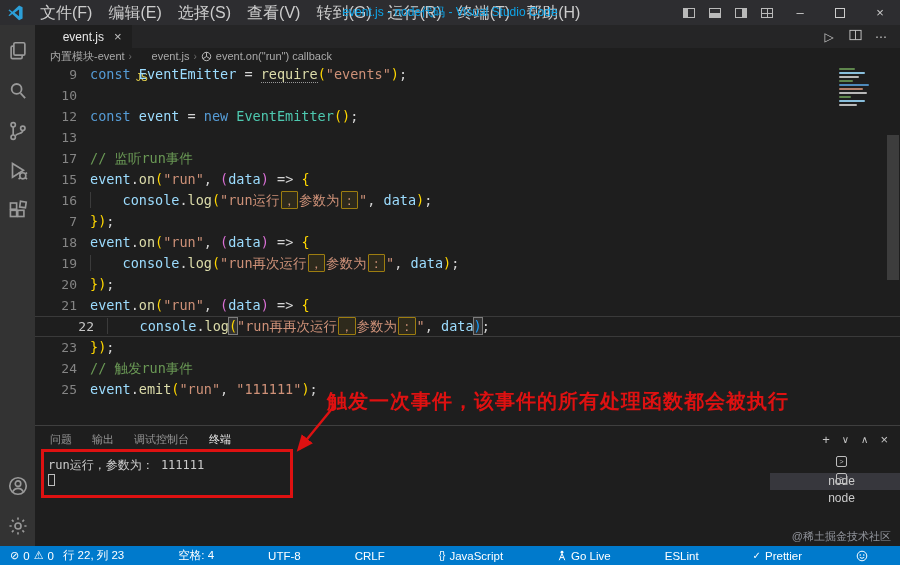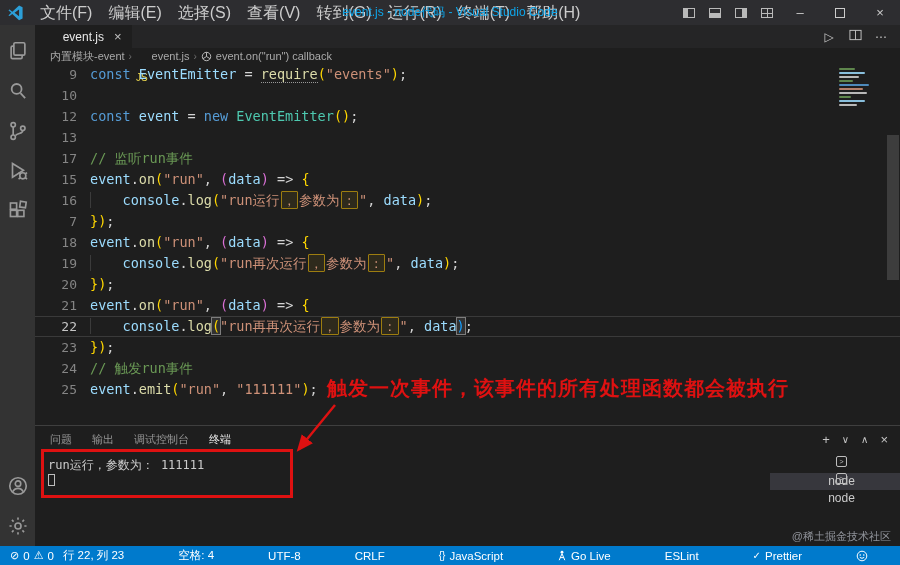--- a/index.html
+++ b/index.html
@@ -43,21 +43,21 @@
   
   .breadcrumbs { height:16px; display:flex; align-items:center; padding-left:15px; gap:4px; font-size:11px; color:#a9a9a9; background:#1e1e1e; }
   .bc-sep { color:#6e6e6e; font-size:10px; }
   .method-ic { display:inline-flex; }
 
   
   .editor { position:relative; flex:1; overflow:hidden; font-family:"DejaVu Sans Mono", monospace; }
   .code-row { height:21px; display:flex; white-space:pre; position:relative; }
   .code-row.active { box-shadow: inset 0 1px 0 #3a3a3a, inset 0 -1px 0 #3a3a3a; }
   .line-num { width:55px; text-align:right; padding-right:13px; color:#858585; font-size:13px; line-height:21px; flex:none; }
-  .code-row.active .line-num { color:#c6c6c6; }
+  .code-row.active .line-num { color:#c6c6c6;margin-left:17px; }
   .line-code { font-size:13.5px; line-height:21px; }
   .tok-kw{color:#569cd6} .tok-vr{color:#9cdcfe} .tok-fn{color:#dcdcaa} .tok-cl{color:#4ec9b0}
   .tok-st{color:#ce9178} .tok-cm{color:#6a9955} .tok-pn{color:#d4d4d4}
   .tok-b1{color:#ffd700} .tok-b2{color:#da70d6}
   .tok-rq{color:#dcdcaa; border-bottom:1px dotted #999;}
   .tok-in{box-shadow: inset 1px 0 0 #3b3b3b;}
   .tok-ub{color:#ce9178; border:1px solid #9d7d10; background:rgba(157,125,16,.13); margin:0 1px; padding:0 1px; border-radius:1px;}
   .tok-mb{border:1px solid #7d7d7d; background:rgba(120,120,120,.22); margin:0 -1px;}
   .tok-mb.p1{color:#ffd700;} .tok-mb.p2{color:#179fff;}
 
@@ -84,21 +84,21 @@
   
   .statusbar { height:19px; background:#007acc; display:flex; align-items:center; color:#ffffff; font-size:11.5px; padding:0 10px 0 8px; }
   .sb-left { display:flex; align-items:center; gap:4px; }
   .sb-glyph { font-size:11px; }
   .sb-right { margin-left:auto; display:flex; align-items:center;gap:40px; }
   .sb-item { padding:0 7px; display:flex; align-items:center; gap:4px; white-space:nowrap; }
   .sb-item svg { display:block; }
 
   
   .overlay { position:absolute; inset:0; pointer-events:none; z-index:40; }
-  .anno-text { position:absolute; left:327px; top:375px; font-family:"Liberation Serif", serif; font-weight:bold; font-size:20px; color:#de1111; letter-spacing:1px; white-space:nowrap; }
+  .anno-text { position:absolute; left:327px; top:388px; font-family:"Liberation Serif", serif; font-weight:bold; font-size:20px; color:#de1111; letter-spacing:1px; white-space:nowrap; }
   .anno-arrow { position:absolute; left:285px; top:398px; }
   .anno-box { position:absolute; left:41px; top:449px; width:252px; height:49px; border:3px solid #de1111; }
   .watermark { position:absolute; right:9px; top:529px; font-size:11px; color:#90939a; }
 </style>
 </head>
 <body>
 
 <div class="app">
 
   <div class="titlebar">

